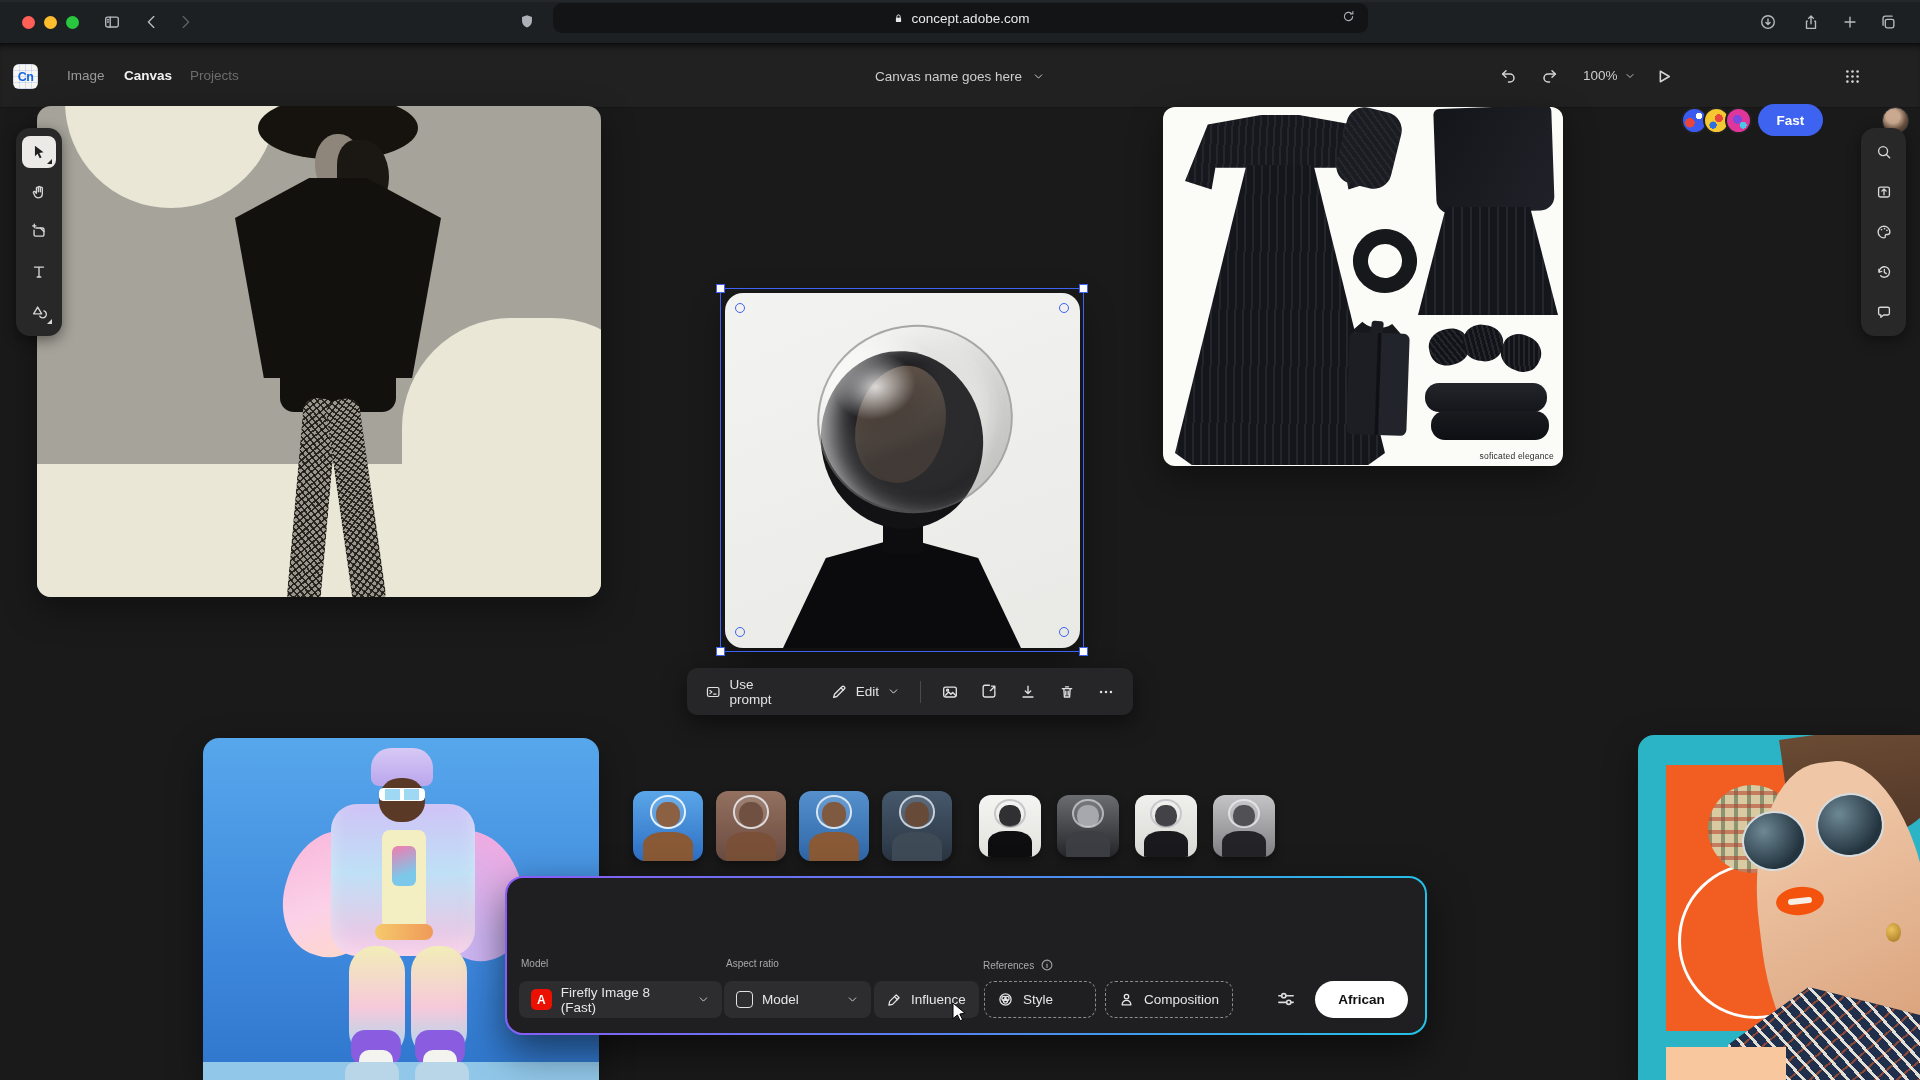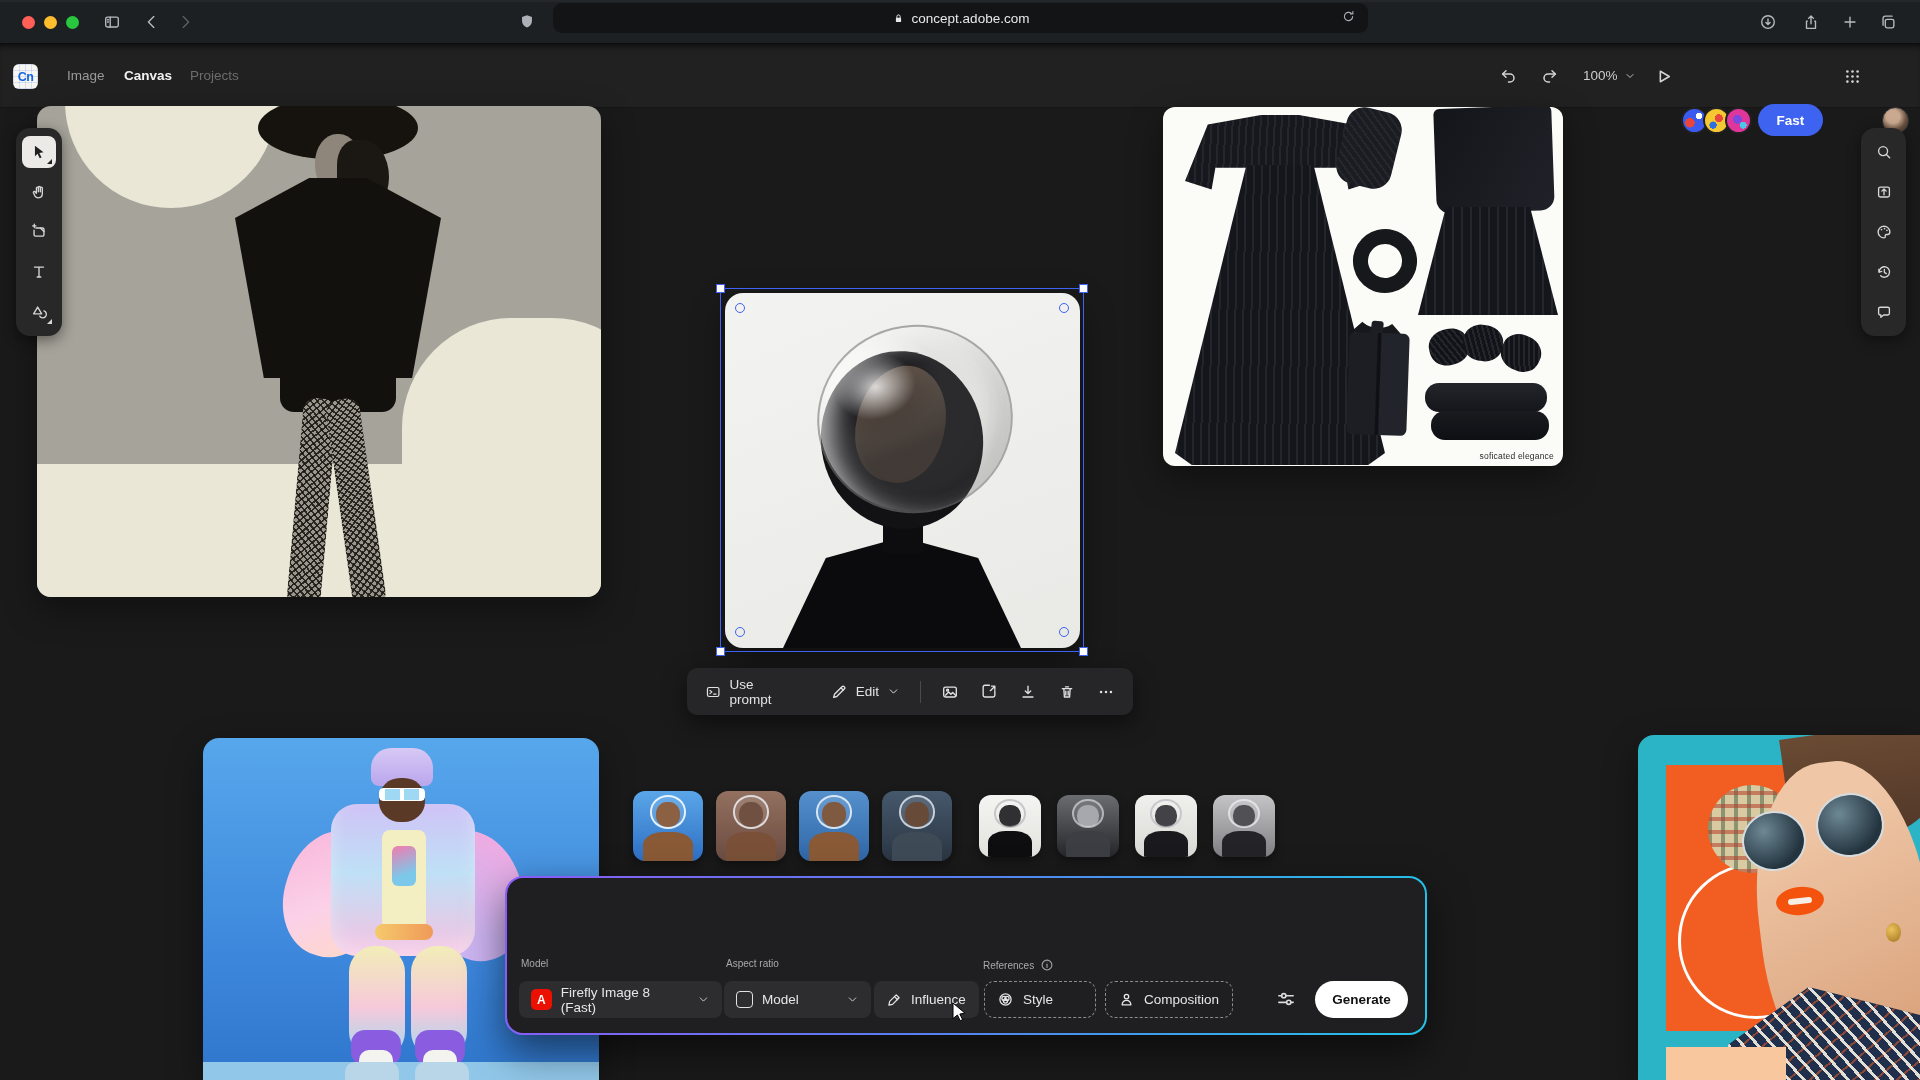--- a/index.html
+++ b/index.html
@@ -234,20 +234,26 @@
         </svg>
     </span>
   </div>
 
   <div id="app-header">
     <div id="app-logo">Cn</div>
     <span class="nav-item" id="nav-home">Image</span>
     <span class="nav-item" id="nav-canvas">Canvas</span>
     <span class="nav-item" id="nav-projects">Projects</span>
 
+    <div id="canvas-name-wrap">
+      <span>Canvas name goes here</span>
+      <svg class="ic" viewBox="0 0 20 20" style="width:13px;height:13px">
+          <polyline points="5,7.5 10,12.5 15,7.5"></polyline>
+        </svg>
+    </div>
 
     <span class="hdr-btn" style="left:1498px">
       <svg class="ic" viewBox="0 0 20 20" style="width:20px;height:20px">
           <path d="M5 8h7a4 4 0 0 1 0 8h-1.5"></path>
           <polyline points="8,4.8 4.6,8 8,11.2"></polyline>
         </svg>
     </span>
     <span class="hdr-btn" style="left:1540px">
       <svg class="ic" viewBox="0 0 20 20" style="width:20px;height:20px">
           <path d="M15 8H8a4 4 0 0 0 0 8h1.5"></path>
@@ -592,20 +598,20 @@
 
     <span id="adv-settings">
       <svg class="ic" viewBox="0 0 20 20" style="width:22px;height:22px">
           <line x1="3.5" y1="7" x2="16.5" y2="7"></line>
           <circle cx="8" cy="7" r="1.9" style="fill:#1f1f21"></circle>
           <line x1="3.5" y1="13" x2="16.5" y2="13"></line>
           <circle cx="12.5" cy="13" r="1.9" style="fill:#1f1f21"></circle>
         </svg>
     </span>
 
-    <button id="generate-btn">Generate</button>
+    <button id="generate-btn">African</button>
   </div>
 
   <svg id="cursor" viewBox="0 0 17 19">
     <path d="M1 1l12 10.2-5.2.8 2.8 5.6-2.4 1.1-2.8-5.7L1 16.6z" fill="#fff" stroke="#000" stroke-width="1"></path>
   </svg>
 
 </div>
 
 </body></html>

